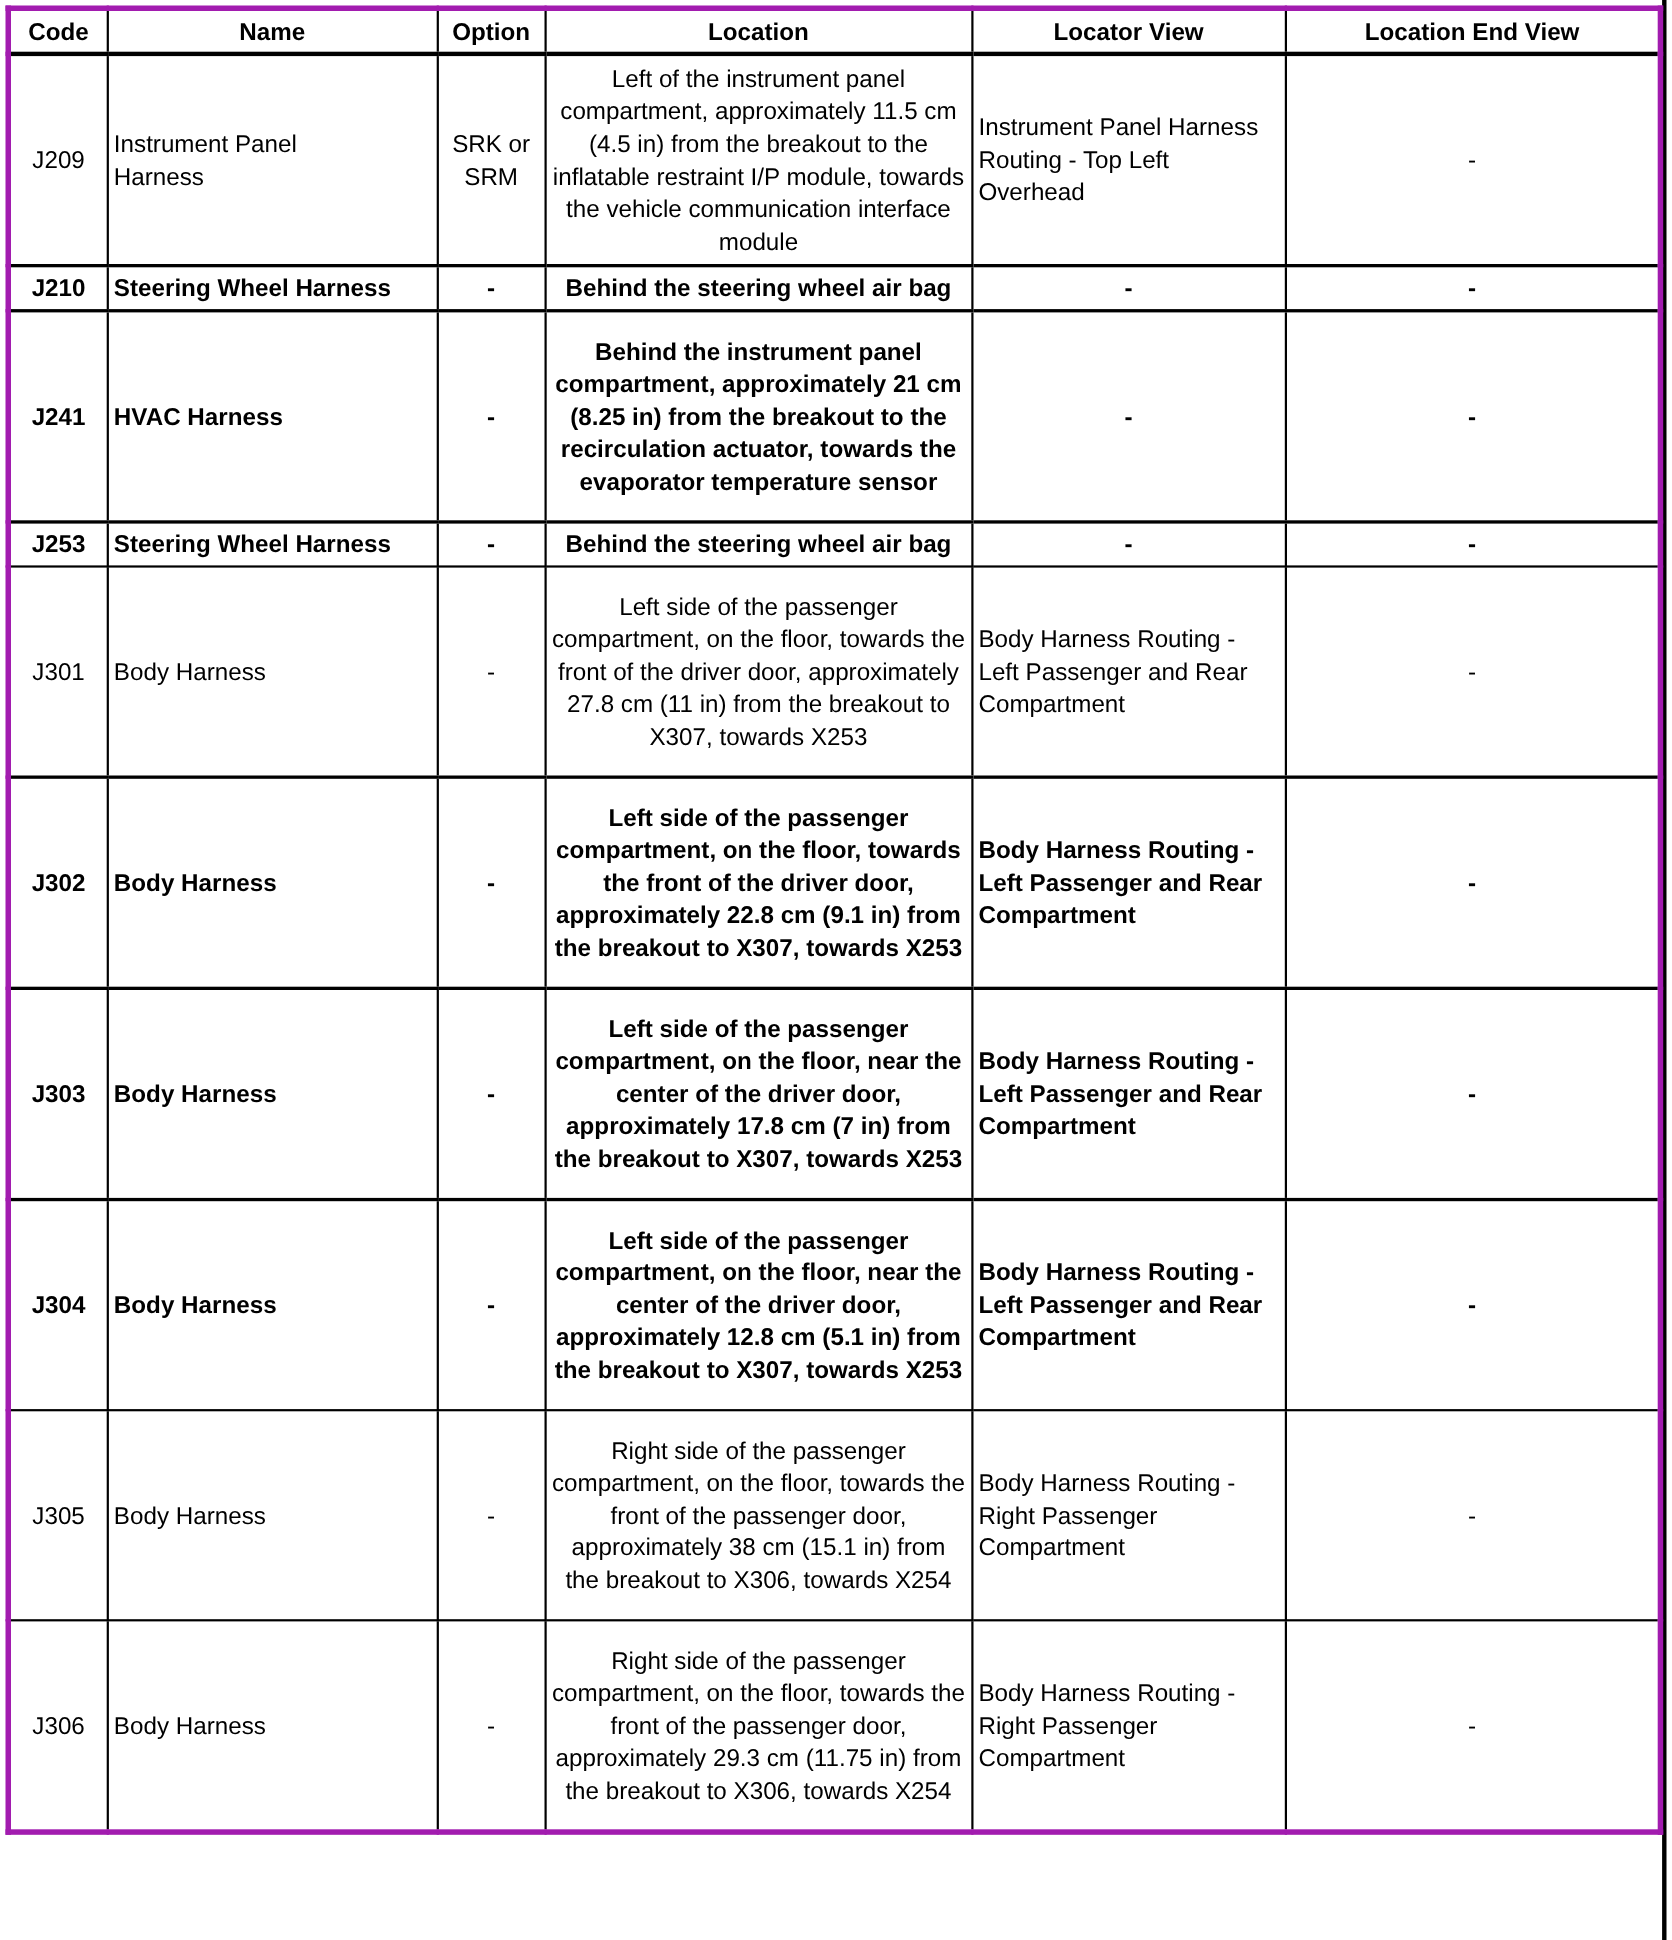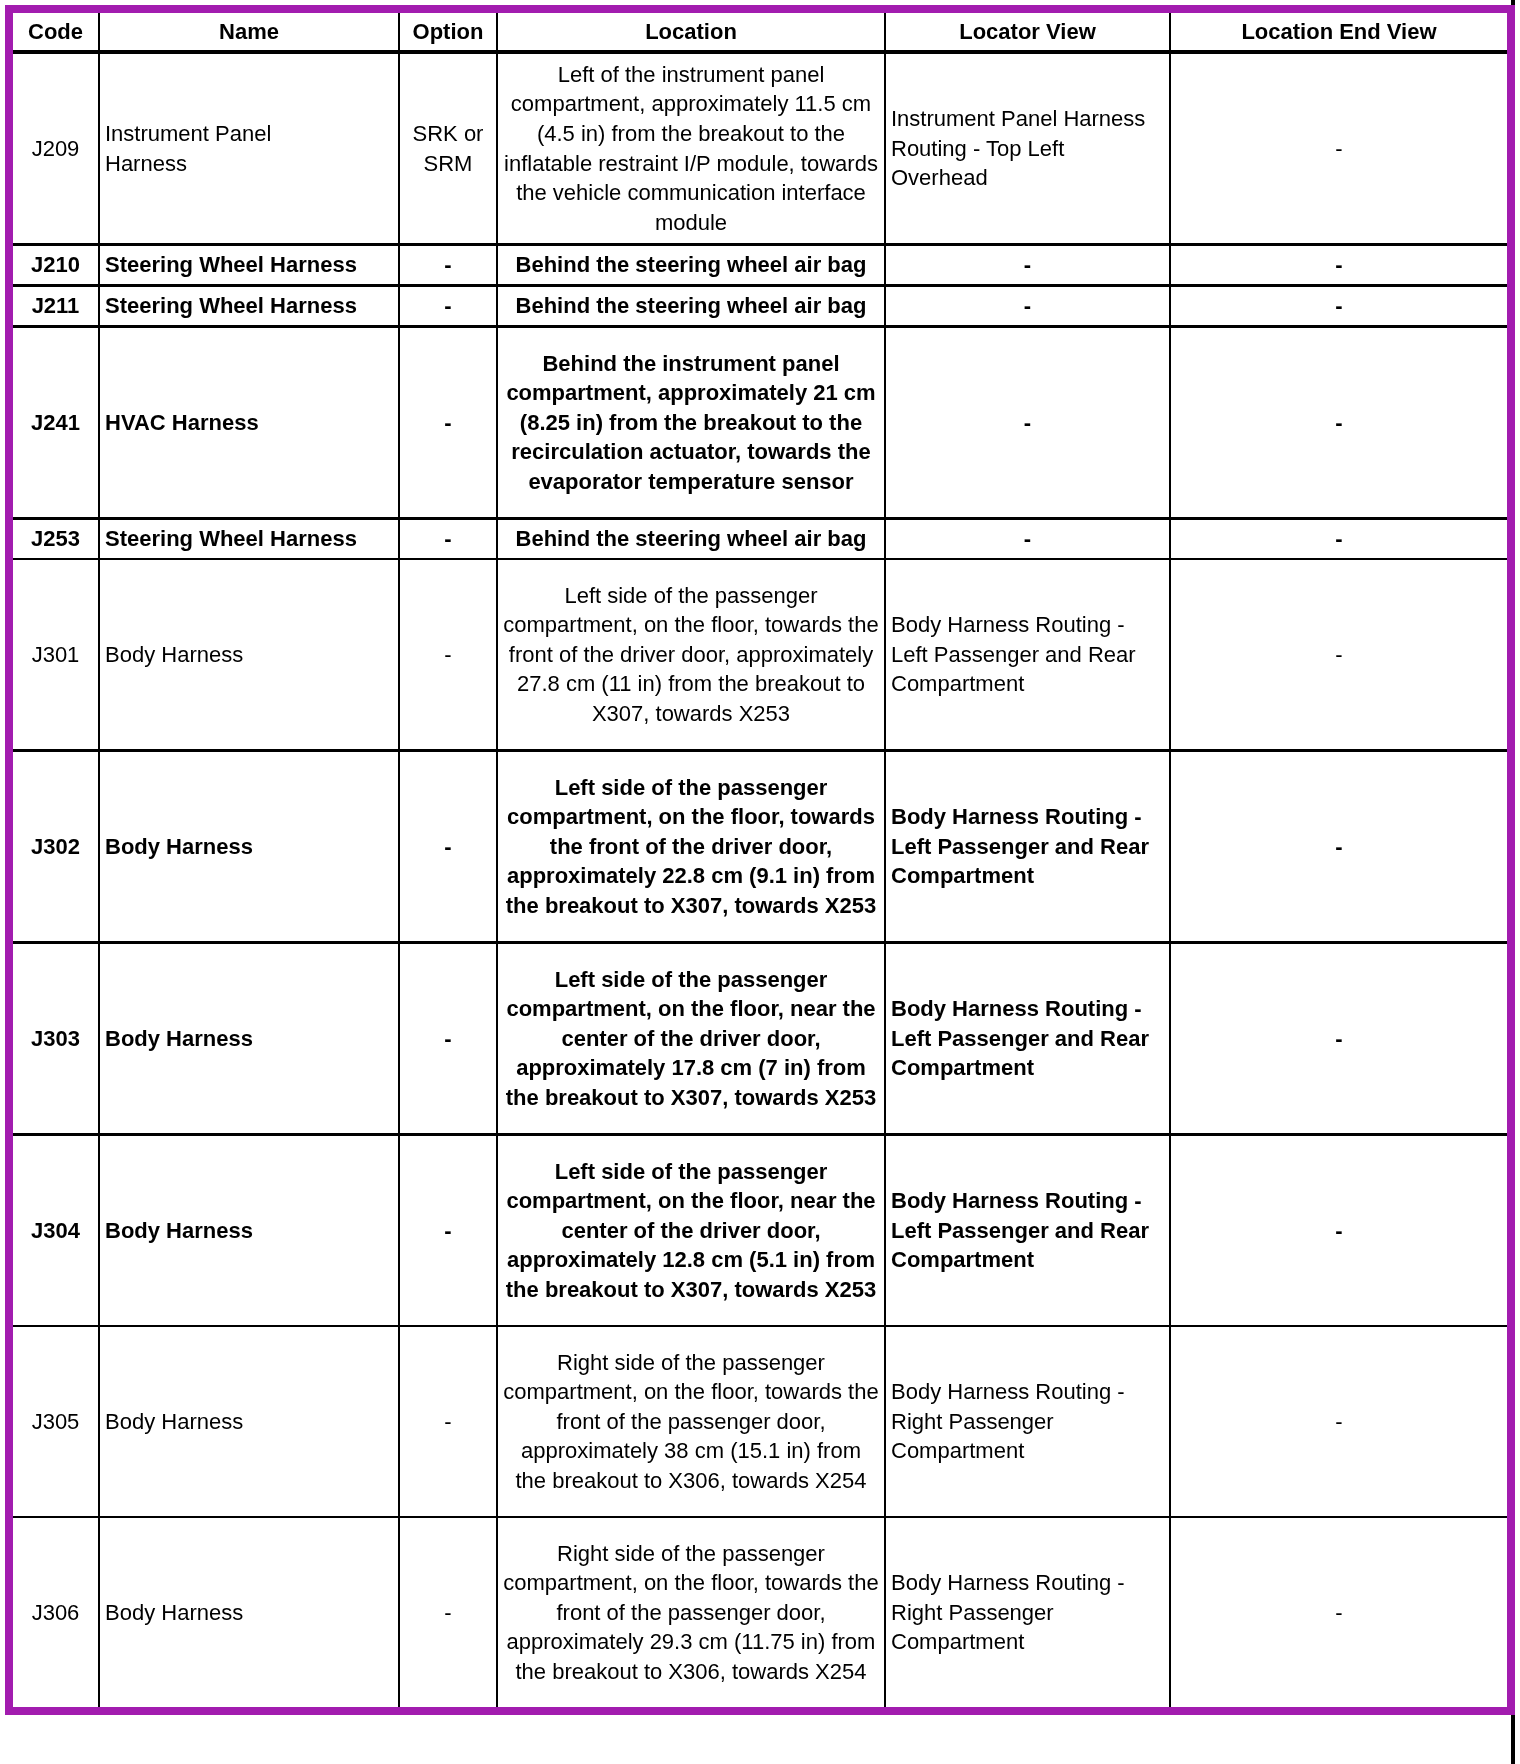--- a/index.html
+++ b/index.html
@@ -23,21 +23,21 @@
       height: 1764px;
       background: #000000;
     }
     table.conn {
       position: absolute;
       left: 5px;
       top: 5px;
       width: 1502px;
       border-collapse: collapse;
       table-layout: fixed;
-      border: 8px solid #a21caf;
+      border: 5px solid #a21caf;
       font-size: 22px;
       line-height: 29.6px;
     }
     table.conn col.c-code { width: 90px; }
     table.conn col.c-name { width: 300px; }
     table.conn col.c-opt  { width: 98px; }
     table.conn col.c-loc  { width: 388px; }
     table.conn col.c-locv { width: 285px; }
     table.conn col.c-end  { width: 341px; }
 
@@ -105,28 +105,20 @@
       <td class="end">-</td>
     </tr>
     <tr class="h1 r-thick">
       <td class="code">J210</td>
       <td class="name">Steering Wheel Harness</td>
       <td class="opt">-</td>
       <td class="loc">Behind the steering wheel air bag</td>
       <td class="locv dash">-</td>
       <td class="end">-</td>
     </tr>
-    <tr class="h1 r-thick">
-      <td class="code">J211</td>
-      <td class="name">Steering Wheel Harness</td>
-      <td class="opt">-</td>
-      <td class="loc">Behind the steering wheel air bag</td>
-      <td class="locv dash">-</td>
-      <td class="end">-</td>
-    </tr>
     <tr class="h6 r-thick">
       <td class="code">J241</td>
       <td class="name">HVAC Harness</td>
       <td class="opt">-</td>
       <td class="loc">Behind the instrument panel compartment, approximately 21 cm (8.25 in) from the breakout to the recirculation actuator, towards the evaporator temperature sensor</td>
       <td class="locv dash">-</td>
       <td class="end">-</td>
     </tr>
     <tr class="h1 r-thick">
       <td class="code">J253</td>

